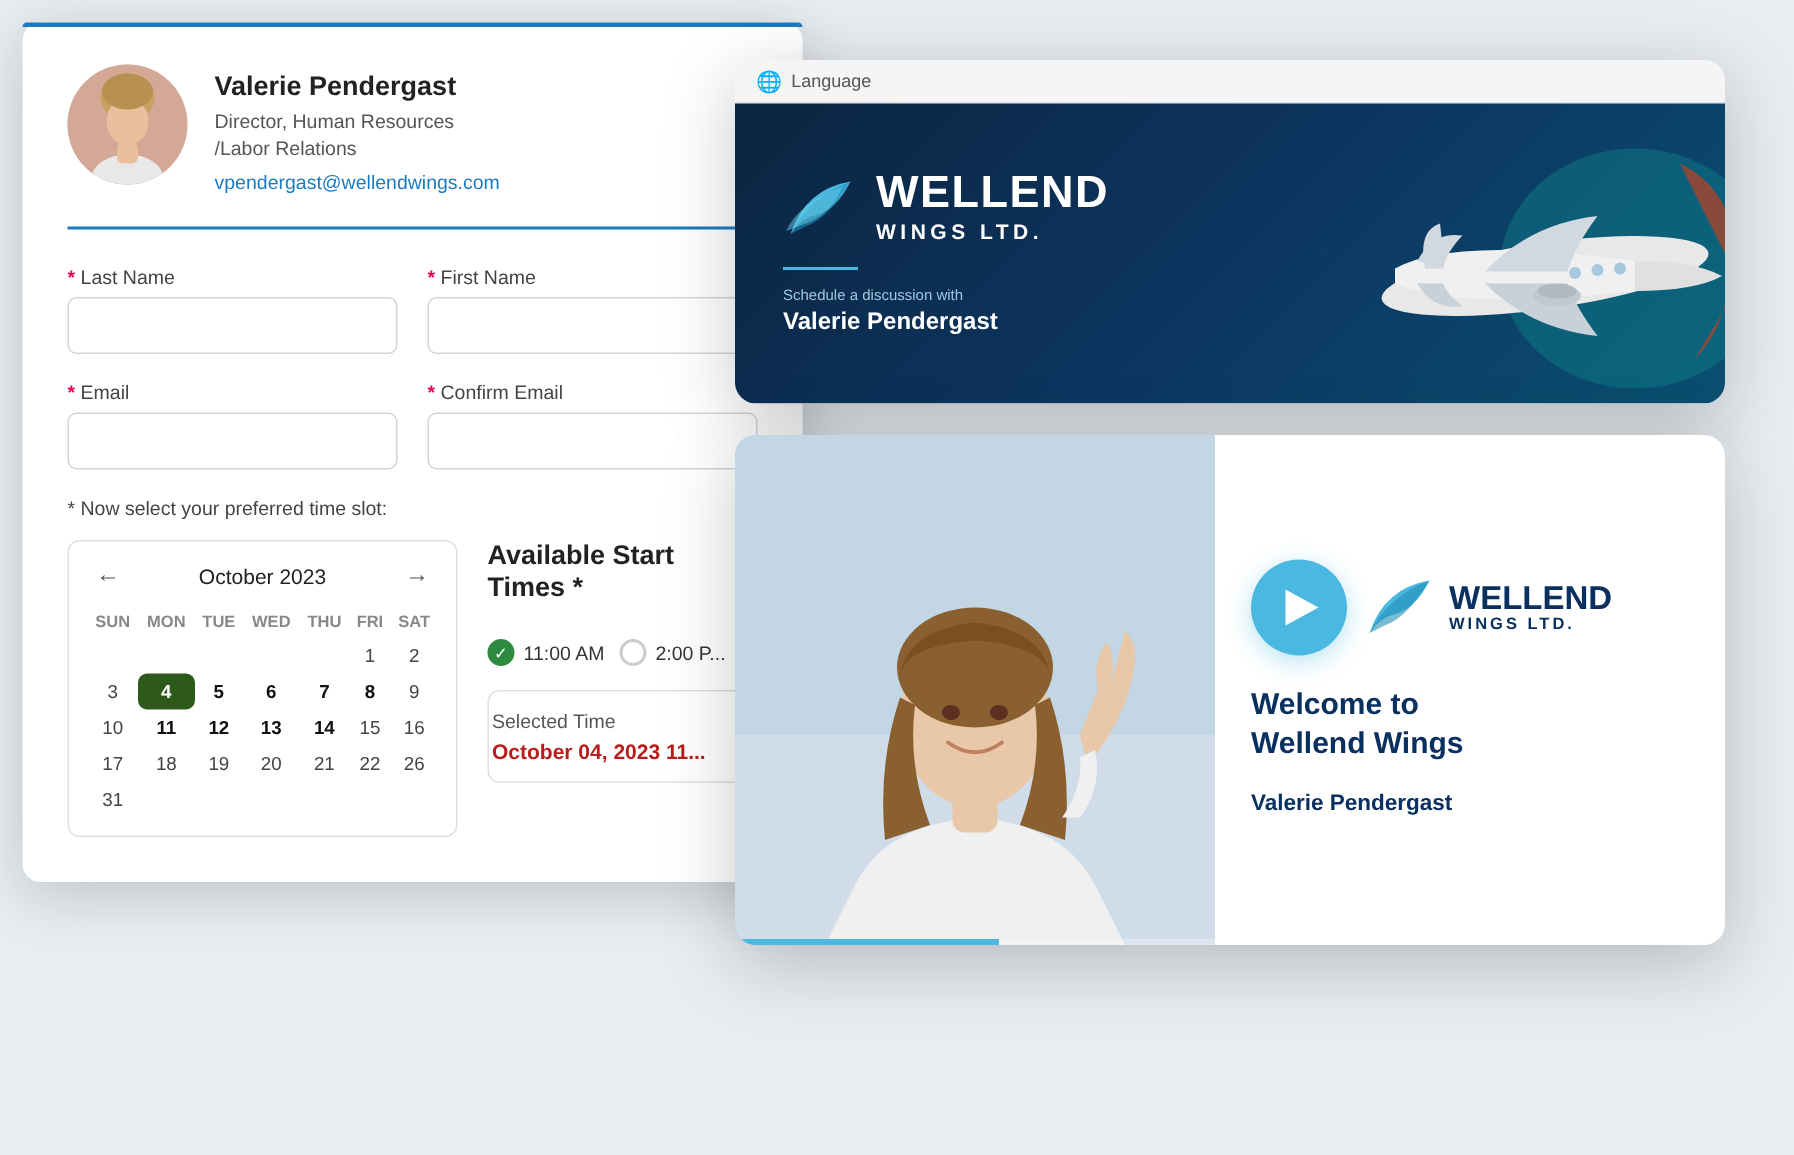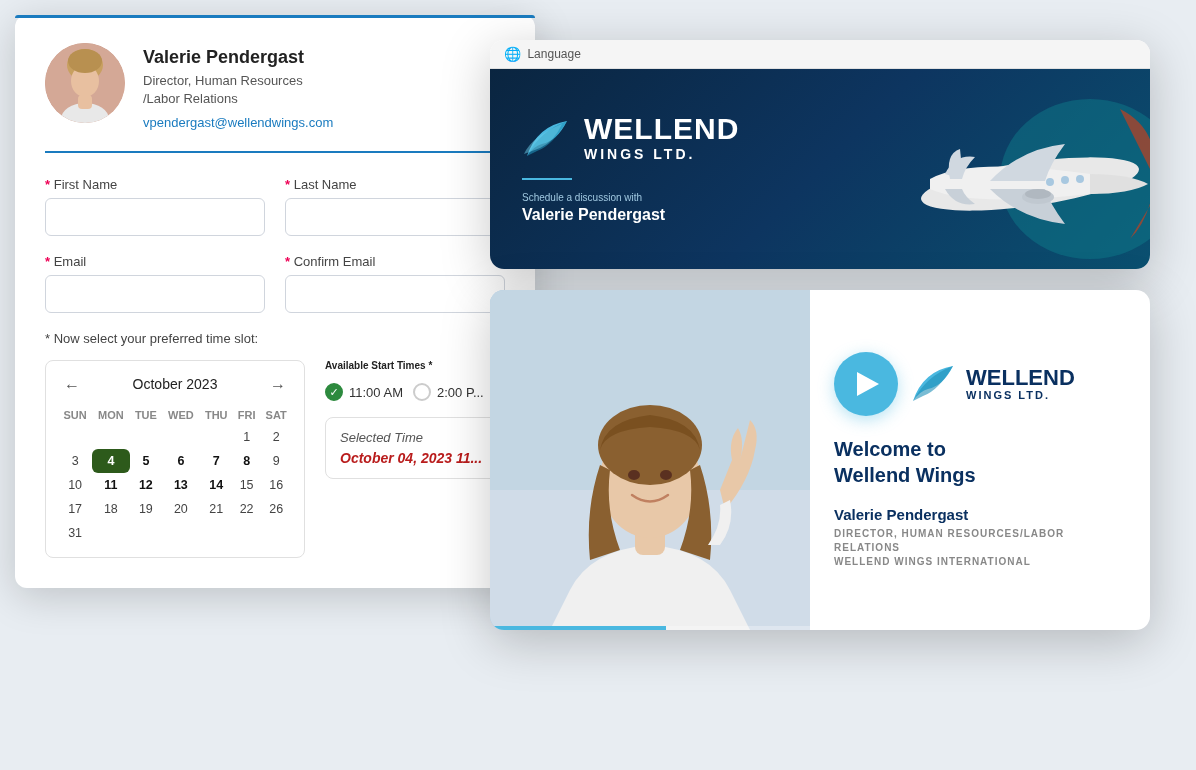--- a/index.html
+++ b/index.html
@@ -178,24 +178,24 @@
       background: #2d5a1b;
       color: #fff;
       border-radius: 6px;
       font-weight: 700;
     }
     .cal-grid td.bold { font-weight: 700; color: #111; }
 
     
     .times-section { flex: 1; }
     .times-header {
-      font-size: 10px;
+      font-size: 18px;
       font-weight: 700;
       color: #222;
-      margin-bottom: 12px;
+      margin-bottom: 24px;
     }
 
     .time-options { display: flex; gap: 10px; flex-wrap: wrap; margin-bottom: 16px; }
 
     .time-option {
       display: flex;
       align-items: center;
       gap: 6px;
       font-size: 13px;
       color: #333;
@@ -215,23 +215,22 @@
     .time-check.checked {
       background: #2d8a3e;
       border-color: #2d8a3e;
       color: #fff;
       font-size: 11px;
     }
 
     .selected-time-box {
       border: 1.5px solid #e0e0e0;
       border-radius: 8px;
-      padding: 12px 14px;
+      padding: 12px 2px;
       margin-top: 8px;
-      font-style: italic;
     }
     .selected-time-title {
       font-size: 13px;
       color: #555;
       margin-bottom: 5px;
     }
     .selected-time-value {
       font-size: 14px;
       color: #b91c1c;
       font-weight: 600;
@@ -487,28 +486,28 @@
       <div class="profile-name">Valerie Pendergast</div>
       <div class="profile-title">Director, Human Resources<br>/Labor Relations</div>
       <a class="profile-email" href="#">vpendergast@wellendwings.com</a>
     </div>
   </div>
 
   <div class="form-row">
     <div class="form-group">
       <label class="form-label">
         <span class="required-star">*</span>
-        <span>First Name</span>
+        <span>Last Name</span>
       </label>
       <input class="form-input" type="text" style="">
     </div>
     <div class="form-group">
       <label class="form-label">
         <span class="required-star">*</span>
-        <span>Last Name</span>
+        <span>First Name</span>
       </label>
       <input class="form-input" type="text" style="">
     </div>
   </div>
 
   <div class="form-row">
     <div class="form-group">
       <label class="form-label">
         <span class="required-star">*</span>
         <span>Email</span>
@@ -729,15 +728,14 @@
             <div class="video-brand-name">WELLEND</div>
             <div class="video-brand-sub">WINGS LTD.</div>
           </div>
         </div>
       </div>
     </div>
 
     <div class="video-title">Welcome to<br>Wellend Wings</div>
 
     <div class="video-person-name">Valerie Pendergast</div>
-    <div class="video-person-role">DIRECTOR, HUMAN RESOURCES/LABOR RELATIONS<br>WELLEND WINGS INTERNATIONAL</div>
   </div>
 </div>
 
 </body></html>

